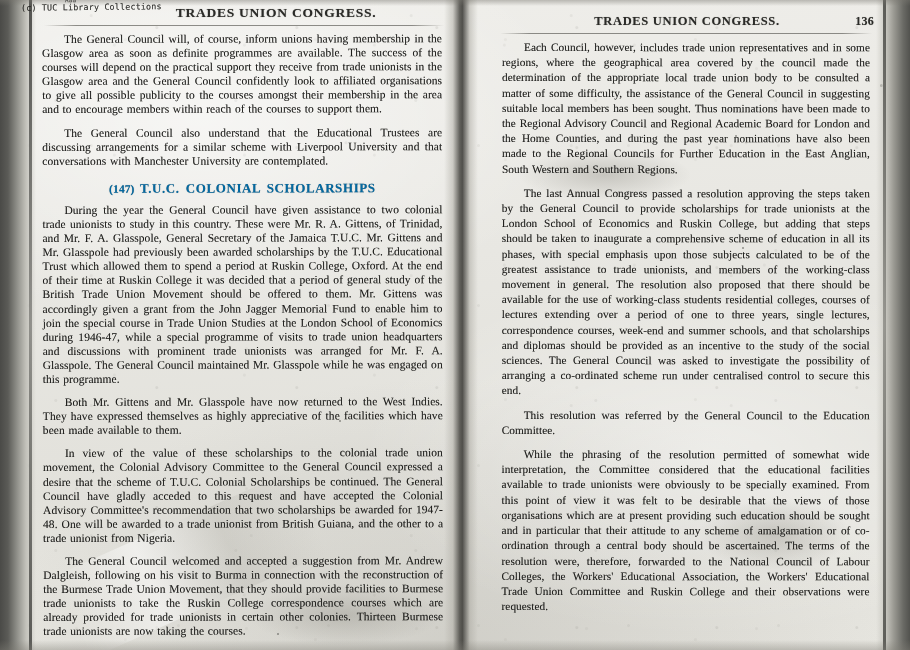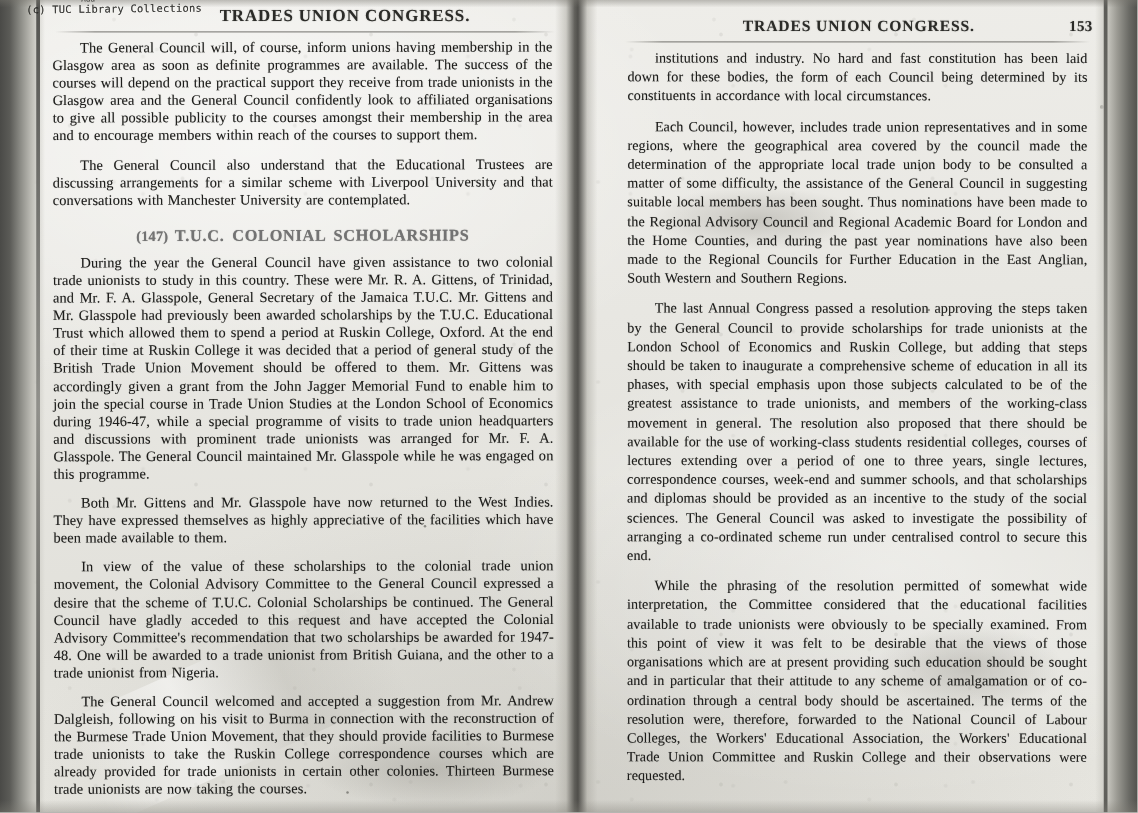--- a/index.html
+++ b/index.html
@@ -163,21 +163,21 @@
   .page-right p.para { font-size: 11.3px; line-height: 15.2px; }
   p.para.indent { text-indent: 22px; }
 
   h2.section {
     margin: 13px 0 6px 0;
     text-align: center;
     font-weight: bold;
     font-size: 13px;
     letter-spacing: .045em;
     word-spacing: .18em;
-    color: #737373;
+    color: #0369a1;
     line-height: 16px;
     text-shadow: 0 0 .7px rgba(40,40,38,.5);
   }
   h2.section .num {
     font-size: 11.5px;
     letter-spacing: .01em;
   }
   .page-right h2.section { margin: 15px 0 8px 0; font-size: 12.6px; }
 
   
@@ -249,27 +249,27 @@
         <p class="para indent">During the year the General Council have given assistance to two colonial trade unionists to study in this country. These were Mr. R. A. Gittens, of Trinidad, and Mr. F. A. Glasspole, General Secretary of the Jamaica T.U.C. Mr. Gittens and Mr. Glasspole had previously been awarded scholarships by the T.U.C. Educational Trust which allowed them to spend a period at Ruskin College, Oxford. At the end of their time at Ruskin College it was decided that a period of general study of the British Trade Union Movement should be offered to them. Mr. Gittens was accordingly given a grant from the John Jagger Memorial Fund to enable him to join the special course in Trade Union Studies at the London School of Economics during 1946-47, while a special programme of visits to trade union headquarters and discussions with prominent trade unionists was arranged for Mr. F. A. Glasspole. The General Council maintained Mr. Glasspole while he was engaged on this programme.</p>
         <p class="para indent">Both Mr. Gittens and Mr. Glasspole have now returned to the West Indies. They have expressed themselves as highly appreciative of the facilities which have been made available to them.</p>
         <p class="para indent">In view of the value of these scholarships to the colonial trade union movement, the Colonial Advisory Committee to the General Council expressed a desire that the scheme of T.U.C. Colonial Scholarships be continued. The General Council have gladly acceded to this request and have accepted the Colonial Advisory Committee's recommendation that two scholarships be awarded for 1947-48. One will be awarded to a trade unionist from British Guiana, and the other to a trade unionist from Nigeria.</p>
         <p class="para indent">The General Council welcomed and accepted a suggestion from Mr. Andrew Dalgleish, following on his visit to Burma in connection with the reconstruction of the Burmese Trade Union Movement, that they should provide facilities to Burmese trade unionists to take the Ruskin College correspondence courses which are already provided for trade unionists in certain other colonies. Thirteen Burmese trade unionists are now taking the courses.</p>
       </div>
   </div>
 
   <div class="page page-right">
     <div class="running-head">
       <span class="rh-title">TRADES UNION CONGRESS.</span>
-      <span class="rh-folio">153</span>
+      <span class="rh-folio">136</span>
     </div>
     <div class="head-rule"></div>
     <div class="body">
-        <p class="para indent">institutions and industry. No hard and fast constitution has been laid down for these bodies, the form of each Council being determined by its constituents in accordance with local circumstances.</p>
         <p class="para indent">Each Council, however, includes trade union representatives and in some regions, where the geographical area covered by the council made the determination of the appropriate local trade union body to be consulted a matter of some difficulty, the assistance of the General Council in suggesting suitable local members has been sought. Thus nominations have been made to the Regional Advisory Council and Regional Academic Board for London and the Home Counties, and during the past year nominations have also been made to the Regional Councils for Further Education in the East Anglian, South Western and Southern Regions.</p>
         <p class="para indent">The last Annual Congress passed a resolution approving the steps taken by the General Council to provide scholarships for trade unionists at the London School of Economics and Ruskin College, but adding that steps should be taken to inaugurate a comprehensive scheme of education in all its phases, with special emphasis upon those subjects calculated to be of the greatest assistance to trade unionists, and members of the working-class movement in general. The resolution also proposed that there should be available for the use of working-class students residential colleges, courses of lectures extending over a period of one to three years, single lectures, correspondence courses, week-end and summer schools, and that scholarships and diplomas should be provided as an incentive to the study of the social sciences. The General Council was asked to investigate the possibility of arranging a co-ordinated scheme run under centralised control to secure this end.</p>
+        <p class="para indent">This resolution was referred by the General Council to the Education Committee.</p>
         <p class="para indent">While the phrasing of the resolution permitted of somewhat wide interpretation, the Committee considered that the educational facilities available to trade unionists were obviously to be specially examined. From this point of view it was felt to be desirable that the views of those organisations which are at present providing such education should be sought and in particular that their attitude to any scheme of amalgamation or of co-ordination through a central body should be ascertained. The terms of the resolution were, therefore, forwarded to the National Council of Labour Colleges, the Workers' Educational Association, the Workers' Educational Trade Union Committee and Ruskin College and their observations were requested.</p>
       </div>
   </div>
 
   <div class="edge-left"></div>
   <div class="edge-left-rule"></div>
   <div class="gutter"></div>
   <div class="edge-right"></div>
   <div class="edge-right-rule"></div>
   <div class="edge-top"></div>

